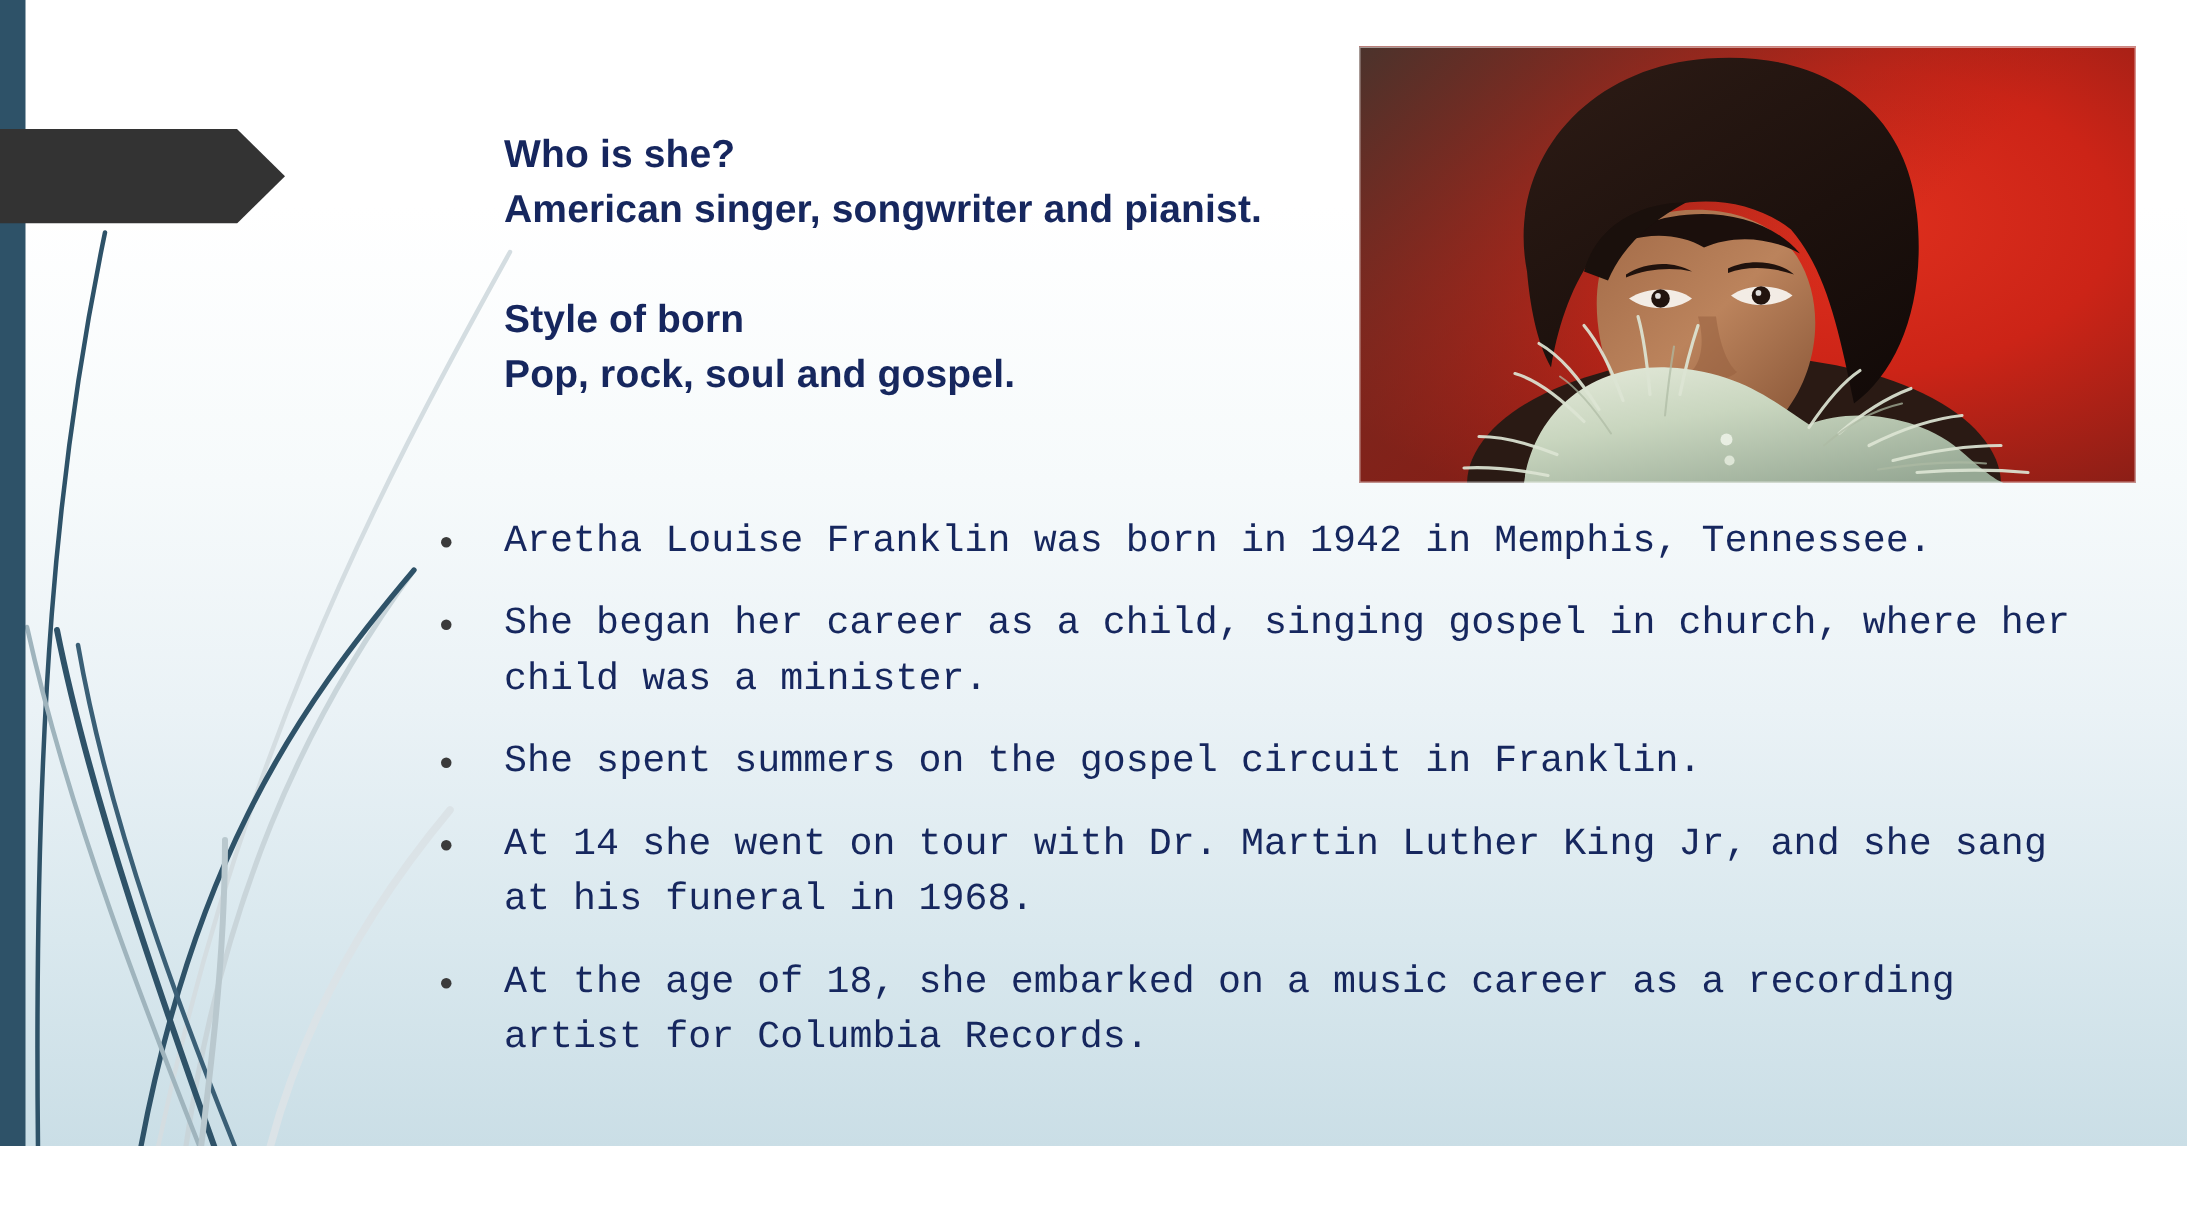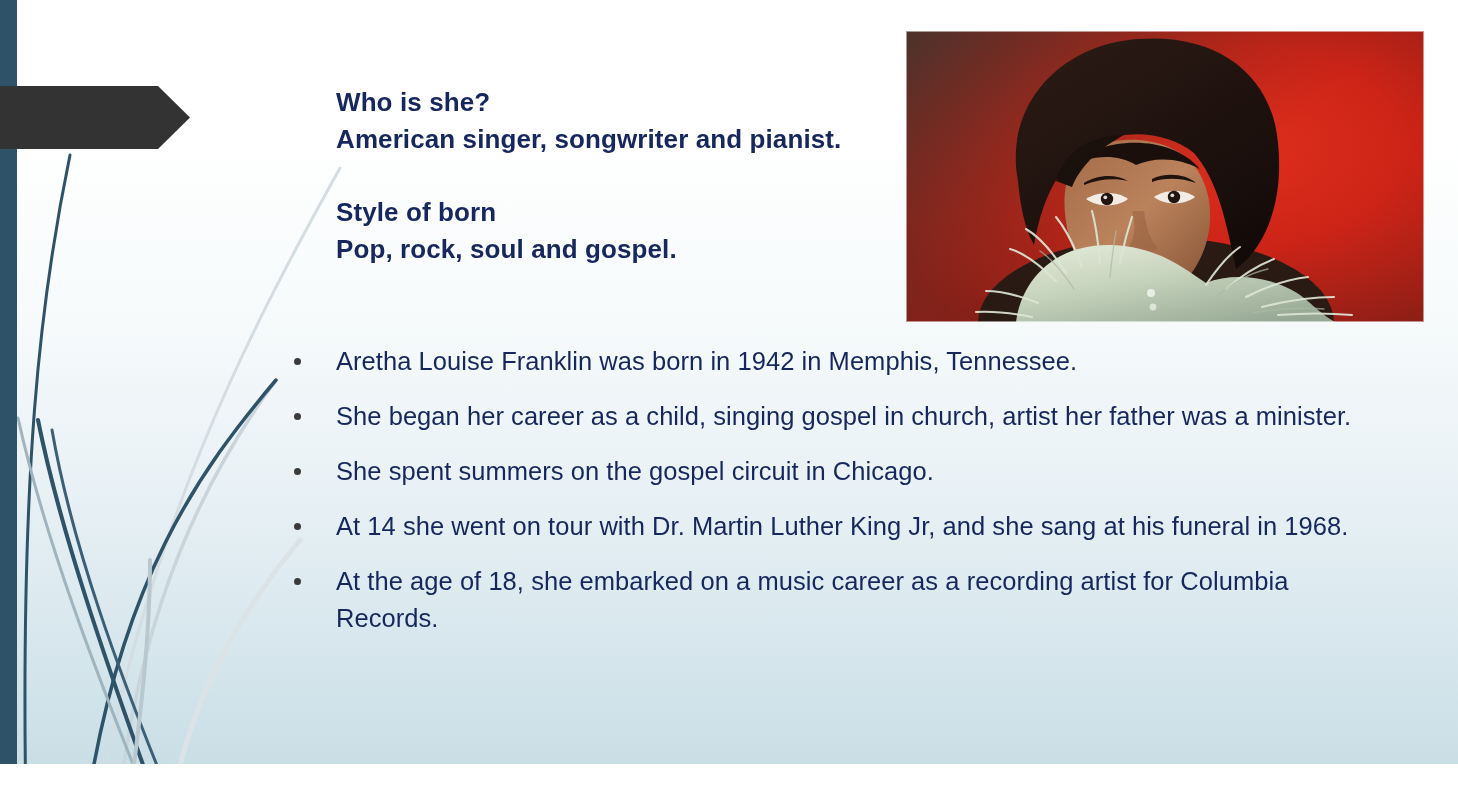--- a/index.html
+++ b/index.html
@@ -100,20 +100,21 @@
 
   .bullet-list {
     position: absolute;
     left: 290px;
     top: 343px;
     width: 1105px;
     z-index: 5;
     list-style: none;
     margin: 0;
     padding: 0;
+    font-family: Liberation Mono, monospace;
   }
   .bullet-item {
     position: relative;
     padding-left: 46px;
     margin-bottom: 18px;
     font-size: 25.5px;
     color: #16275e;
     line-height: 1.45;
     letter-spacing: .05px;
   }
@@ -281,25 +282,25 @@
     </div>
   </div>
 
   <ul class="bullet-list">
     <li class="bullet-item">
       <span class="bullet-dot"></span>
       <span>Aretha Louise Franklin was born in 1942 in Memphis, Tennessee.</span>
     </li>
     <li class="bullet-item">
       <span class="bullet-dot"></span>
-      <span>She began her career as a child, singing gospel in church, artist her father was a minister.</span>
-    </li>
-    <li class="bullet-item">
-      <span class="bullet-dot"></span>
-      <span>She spent summers on the gospel circuit in Chicago.</span>
+      <span>She began her career as a child, singing gospel in church, where her child was a minister.</span>
+    </li>
+    <li class="bullet-item">
+      <span class="bullet-dot"></span>
+      <span>She spent summers on the gospel circuit in Franklin.</span>
     </li>
     <li class="bullet-item">
       <span class="bullet-dot"></span>
       <span>At 14 she went on tour with Dr. Martin Luther King Jr, and she sang at his funeral in 1968.</span>
     </li>
     <li class="bullet-item">
       <span class="bullet-dot"></span>
       <span>At the age of 18, she embarked on a music career as a recording artist for Columbia Records.</span>
     </li>
   </ul>

